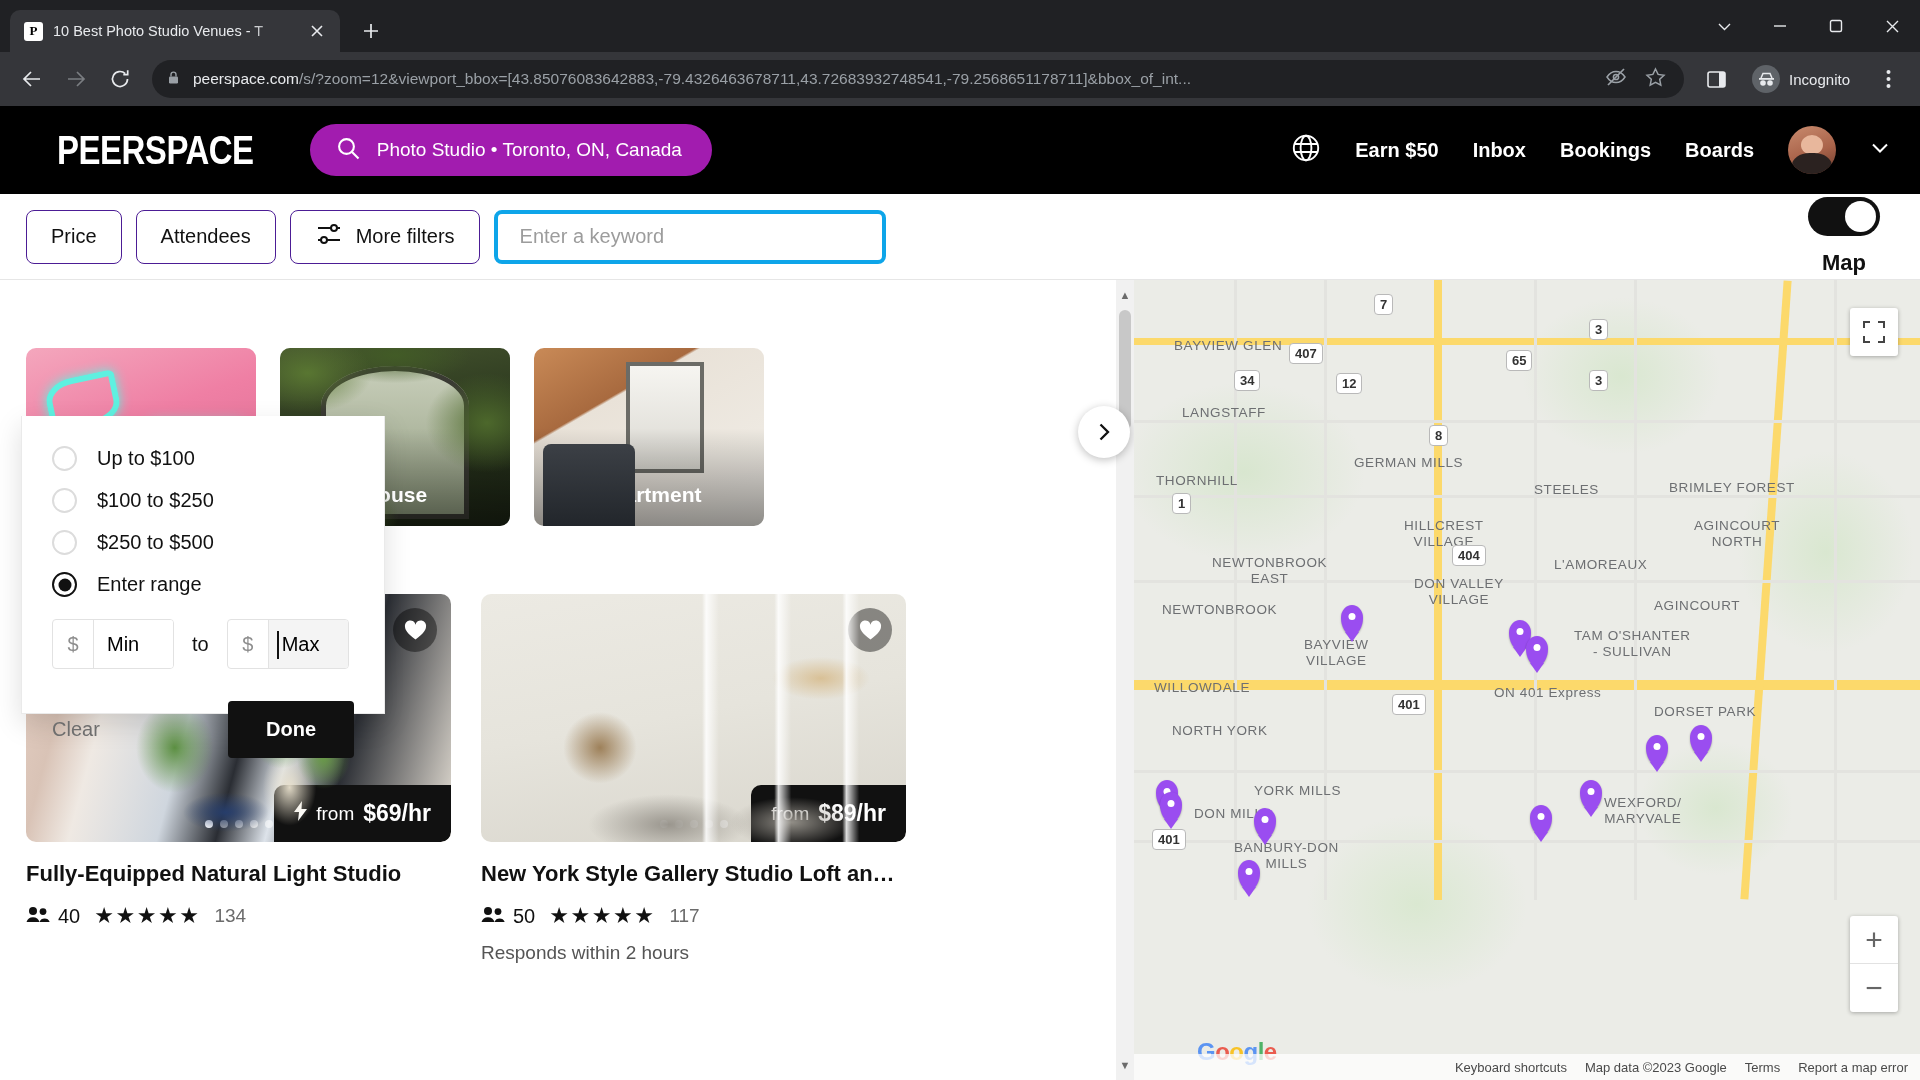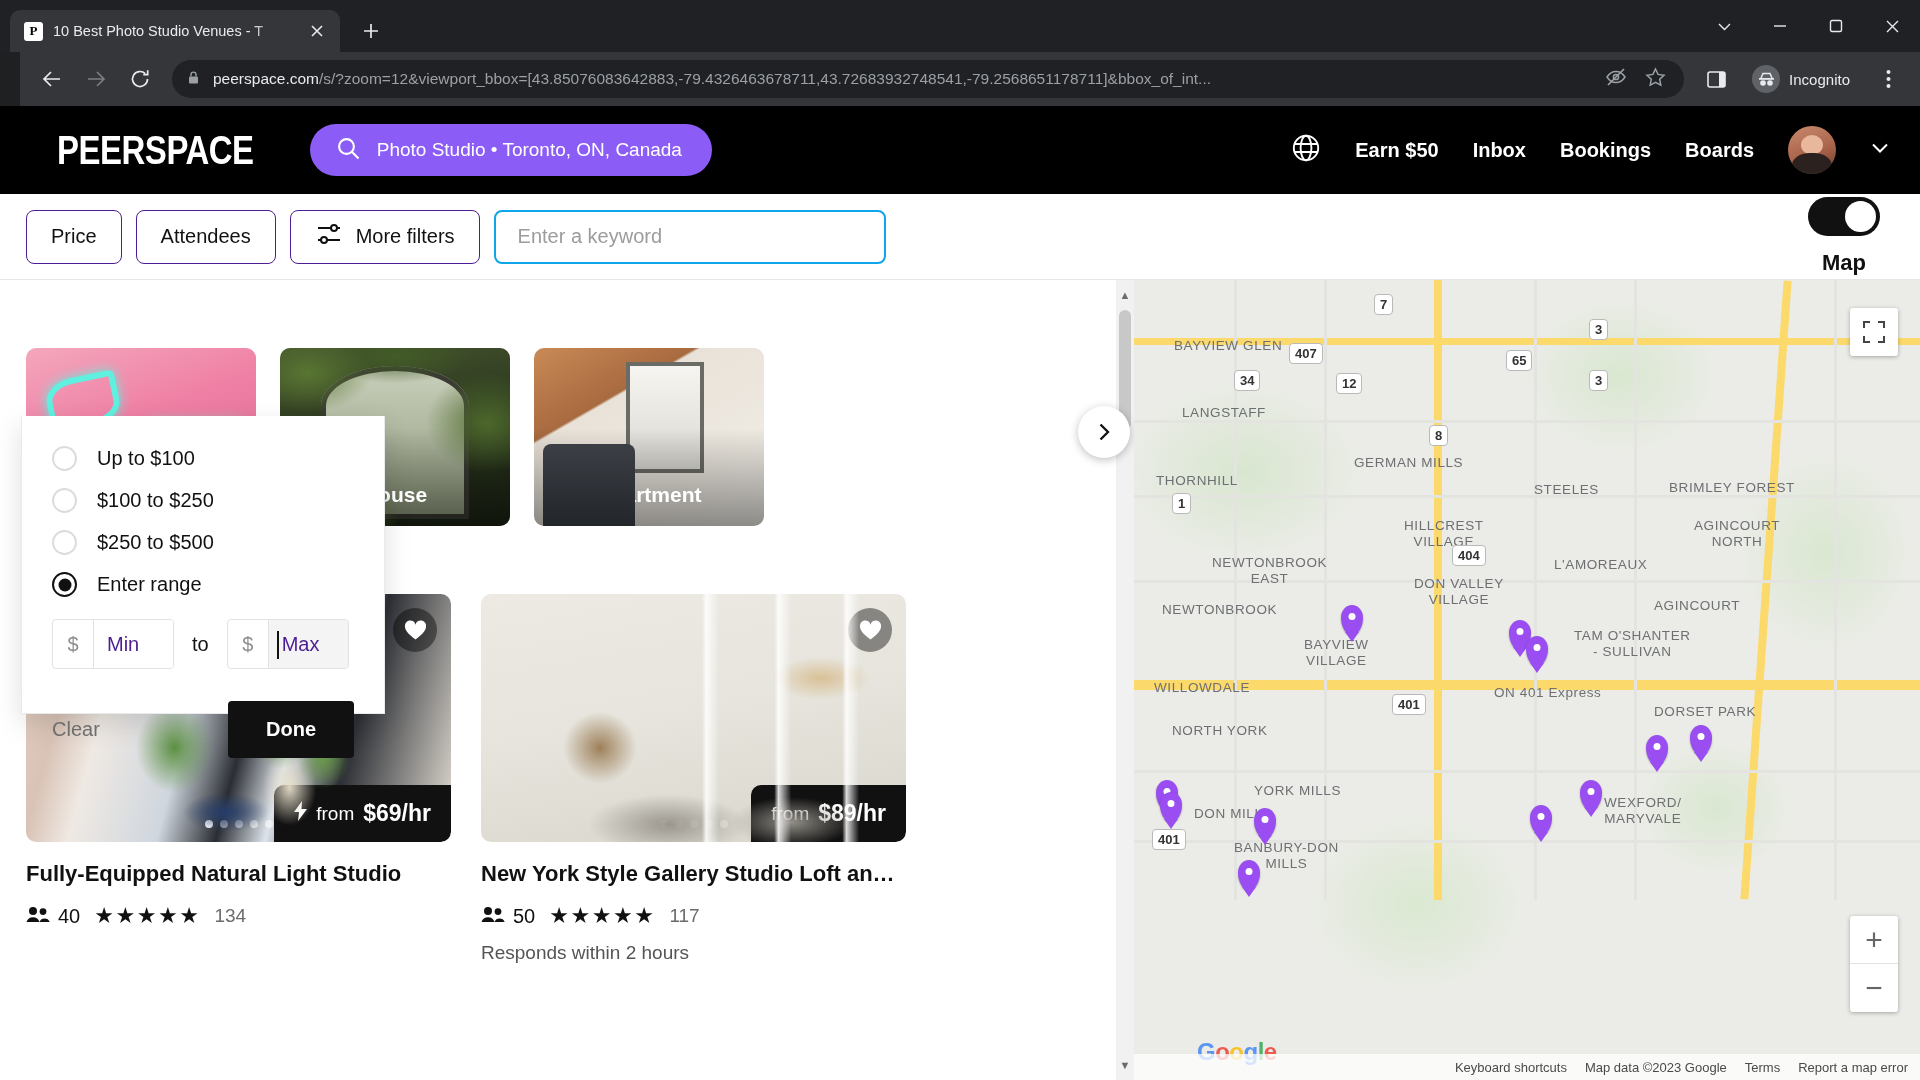--- a/index.html
+++ b/index.html
@@ -48,21 +48,21 @@
     position: absolute; right: 0; top: 0; height: 52px;
     display: flex; align-items: center;
   }
   .winbtn {
     width: 56px; height: 52px; display: flex; align-items: center;
     justify-content: center; color: #e8eaed;
   }
 
   .omnibar {
     height: 54px; background: #35363a; display: flex; align-items: center;
-    padding: 0 12px; gap: 4px; margin-left: 20px;
+    padding: 0 12px; gap: 4px;
   }
   .navbtn {
     width: 40px; height: 40px; border-radius: 50%;
     display: flex; align-items: center; justify-content: center;
     color: #e8eaed;
   }
   .navbtn.disabled { color: #7a7d81; }
   .urlbox {
     flex: 1 1 auto; height: 38px; background: #202124; border-radius: 19px;
     display: flex; align-items: center; padding: 0 14px; gap: 12px;
@@ -91,21 +91,21 @@
     height: 88px; background: #000; display: flex; align-items: center;
     padding: 0 30px 0 57px; gap: 0;
   }
   .logo {
     color: #fff; font-size: 34px; font-weight: 900; letter-spacing: -0.5px;
     font-family: "Liberation Sans", sans-serif; transform: scaleY(1.18) scaleX(0.97);
     transform-origin: left center;
   }
   .site-search {
     display: flex; align-items: center; gap: 16px; margin-left: 50px;
-    background: #8b5cf6; border-radius: 40px; height: 52px; padding: 0 30px 0 26px;
+    background: #a21caf; border-radius: 40px; height: 52px; padding: 0 30px 0 26px;
   }
   .site-search .q { color: #fff; font-size: 19px; white-space: nowrap; }
   .nav { margin-left: auto; display: flex; align-items: center; gap: 34px; }
   .nav a { color: #fff; font-size: 20px; font-weight: 700; text-decoration: none; white-space: nowrap; }
   .avatar {
     width: 48px; height: 48px; border-radius: 50%; overflow: hidden;
     background: linear-gradient(160deg,#c98b6e 0%,#a9634a 55%,#6d3b2c 100%);
     position: relative; flex: 0 0 auto;
   }
   .avatar::before {
@@ -123,21 +123,21 @@
     padding: 0 26px; gap: 14px; border-bottom: 1px solid #e6e6e6;
     position: relative; z-index: 40;
   }
   .fbtn {
     height: 54px; border: 1px solid #4c1d95; border-radius: 8px; background: #fff;
     display: flex; align-items: center; padding: 0 24px; gap: 13px;
     font-size: 20px; color: #111; white-space: nowrap;
   }
   .fbtn.dark { background: #111; border-color: #111; color: #fff; font-weight: 700; }
   .keyword {
-    height: 54px; border: 2px solid #0ea5e9; border-radius: 8px; background: #fff;
+    height: 54px; border: 4px solid #0ea5e9; border-radius: 8px; background: #fff;
     width: 392px; display: flex; align-items: center; padding: 0 22px;
   }
   .keyword span { color: #9c9c9c; font-size: 20px; }
   .maptoggle { margin-left: auto; display: flex; align-items: center; gap: 14px; padding-right: 14px; flex-direction: column; }
   .switch {
     width: 72px; height: 39px; border-radius: 20px; background: #111;
     position: relative; flex: 0 0 auto;
   }
   .switch::after {
     content:""; position:absolute; right:4px; top:4px; width:31px; height:31px;
@@ -166,21 +166,21 @@
   .money {
     display: flex; align-items: stretch; height: 50px;
     border: 1px solid #e2e2e2; border-radius: 4px; overflow: hidden; width: 122px;
   }
   .money .dol {
     width: 41px; display: flex; align-items: center; justify-content: center;
     color: #8e8e8e; font-size: 20px; border-right: 1px solid #e2e2e2;
   }
   .money .inp {
     flex: 1 1 auto; display: flex; align-items: center; padding-left: 13px;
-    color: #4c1d95; font-size: 20px; background: #fff; position: relative;
+    color: #000000; font-size: 20px; background: #fff; position: relative;
   }
   .money.focused .inp { background: #f4f4f4; }
   .money.focused .inp::before {
     content:""; position:absolute; left:8px; top:11px; width:2px; height:28px; background:#111;
   }
   .tolabel { font-size: 20px; color: #111; }
   .pop-actions {
     display: flex; align-items: center; justify-content: space-between;
     margin-top: 32px;
   }

